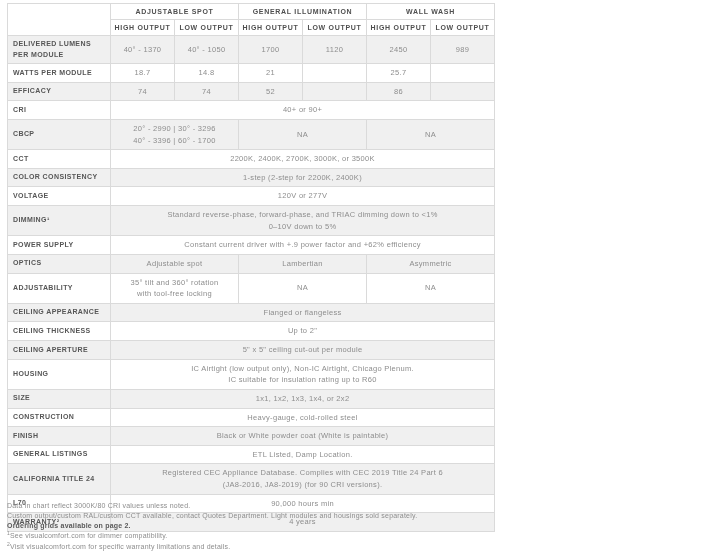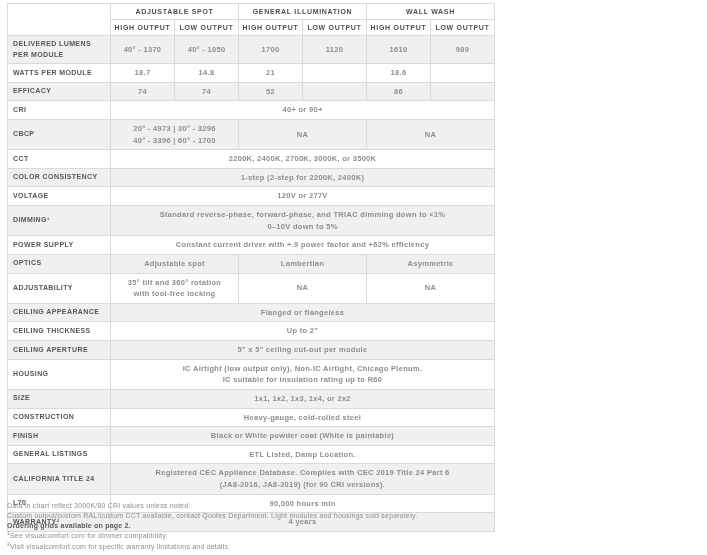--- a/index.html
+++ b/index.html
@@ -48,21 +48,20 @@
   }
   .spec tbody td {
     font-size: 7.5px;
     color: #8d8d8d;
     letter-spacing: 0.3px;
     text-align: center;
     padding: 3px 4px;
     line-height: 1.55;
     white-space: pre-line;
     background: #ffffff;
-    font-weight: bold;
   }
   .spec tbody tr.shaded th.row-label,
   .spec tbody tr.shaded td { background: #f0f0f0; }
   .notes {
     position: absolute;
     left: 7px;
     top: 501px;
     width: 600px;
     font-size: 7px;
     color: #8d8d8d;
@@ -104,48 +103,48 @@
         <th>LOW OUTPUT</th>
       </tr>
     </thead>
     <tbody>
         <tr class="shaded">
           <th class="row-label">DELIVERED LUMENS PER MODULE</th>
           <td>40° - 1370</td>
           <td>40° - 1050</td>
           <td>1700</td>
           <td>1120</td>
-          <td>1610</td>
+          <td>2450</td>
           <td>989</td>
         </tr>
         <tr>
           <th class="row-label">WATTS PER MODULE</th>
           <td>18.7</td>
           <td>14.8</td>
           <td>21</td>
           <td></td>
-          <td>18.6</td>
+          <td>25.7</td>
           <td></td>
         </tr>
         <tr class="shaded">
           <th class="row-label">EFFICACY</th>
           <td>74</td>
           <td>74</td>
           <td>52</td>
           <td></td>
           <td>86</td>
           <td></td>
         </tr>
         <tr>
           <th class="row-label">CRI</th>
           <td colspan="6">40+ or 90+</td>
         </tr>
         <tr class="shaded">
           <th class="row-label">CBCP</th>
-          <td colspan="2">20° - 4973 | 30° - 3296
+          <td colspan="2">20° - 2990 | 30° - 3296
 40° - 3396 | 60° - 1700</td>
           <td colspan="2">NA</td>
           <td colspan="2">NA</td>
         </tr>
         <tr>
           <th class="row-label">CCT</th>
           <td colspan="6">2200K, 2400K, 2700K, 3000K, or 3500K</td>
         </tr>
         <tr class="shaded">
           <th class="row-label">COLOR CONSISTENCY</th>

